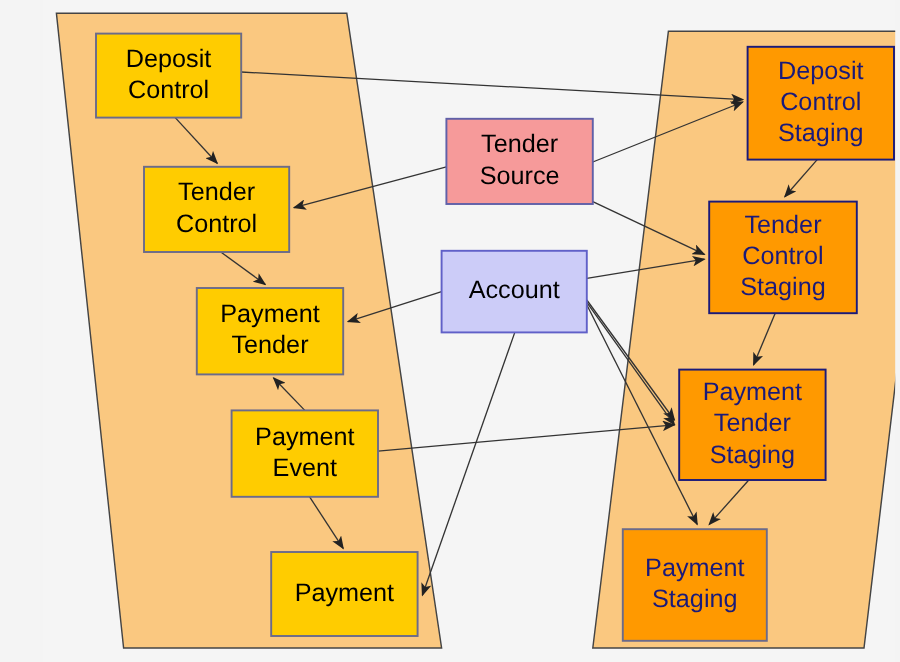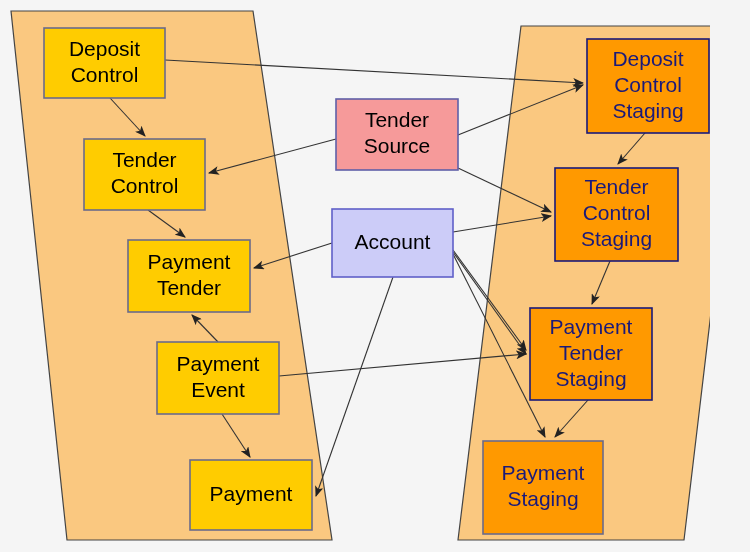--- a/index.html
+++ b/index.html
@@ -7,20 +7,21 @@
     padding: 0;
     background: #f4f4f4;
   }
   #canvas {
     position: relative;
     width: 710px;
     height: 552px;
     background: #f5f5f5;
     font-family: "Liberation Sans", sans-serif;
     overflow: hidden;
+    margin-left: 36px;
   }
   #diagram-svg {
     position: absolute;
     top: 0;
     left: 0;
     width: 750px;
     height: 552px;
   }
   .node-label {
     font-family: "Liberation Sans", sans-serif;

